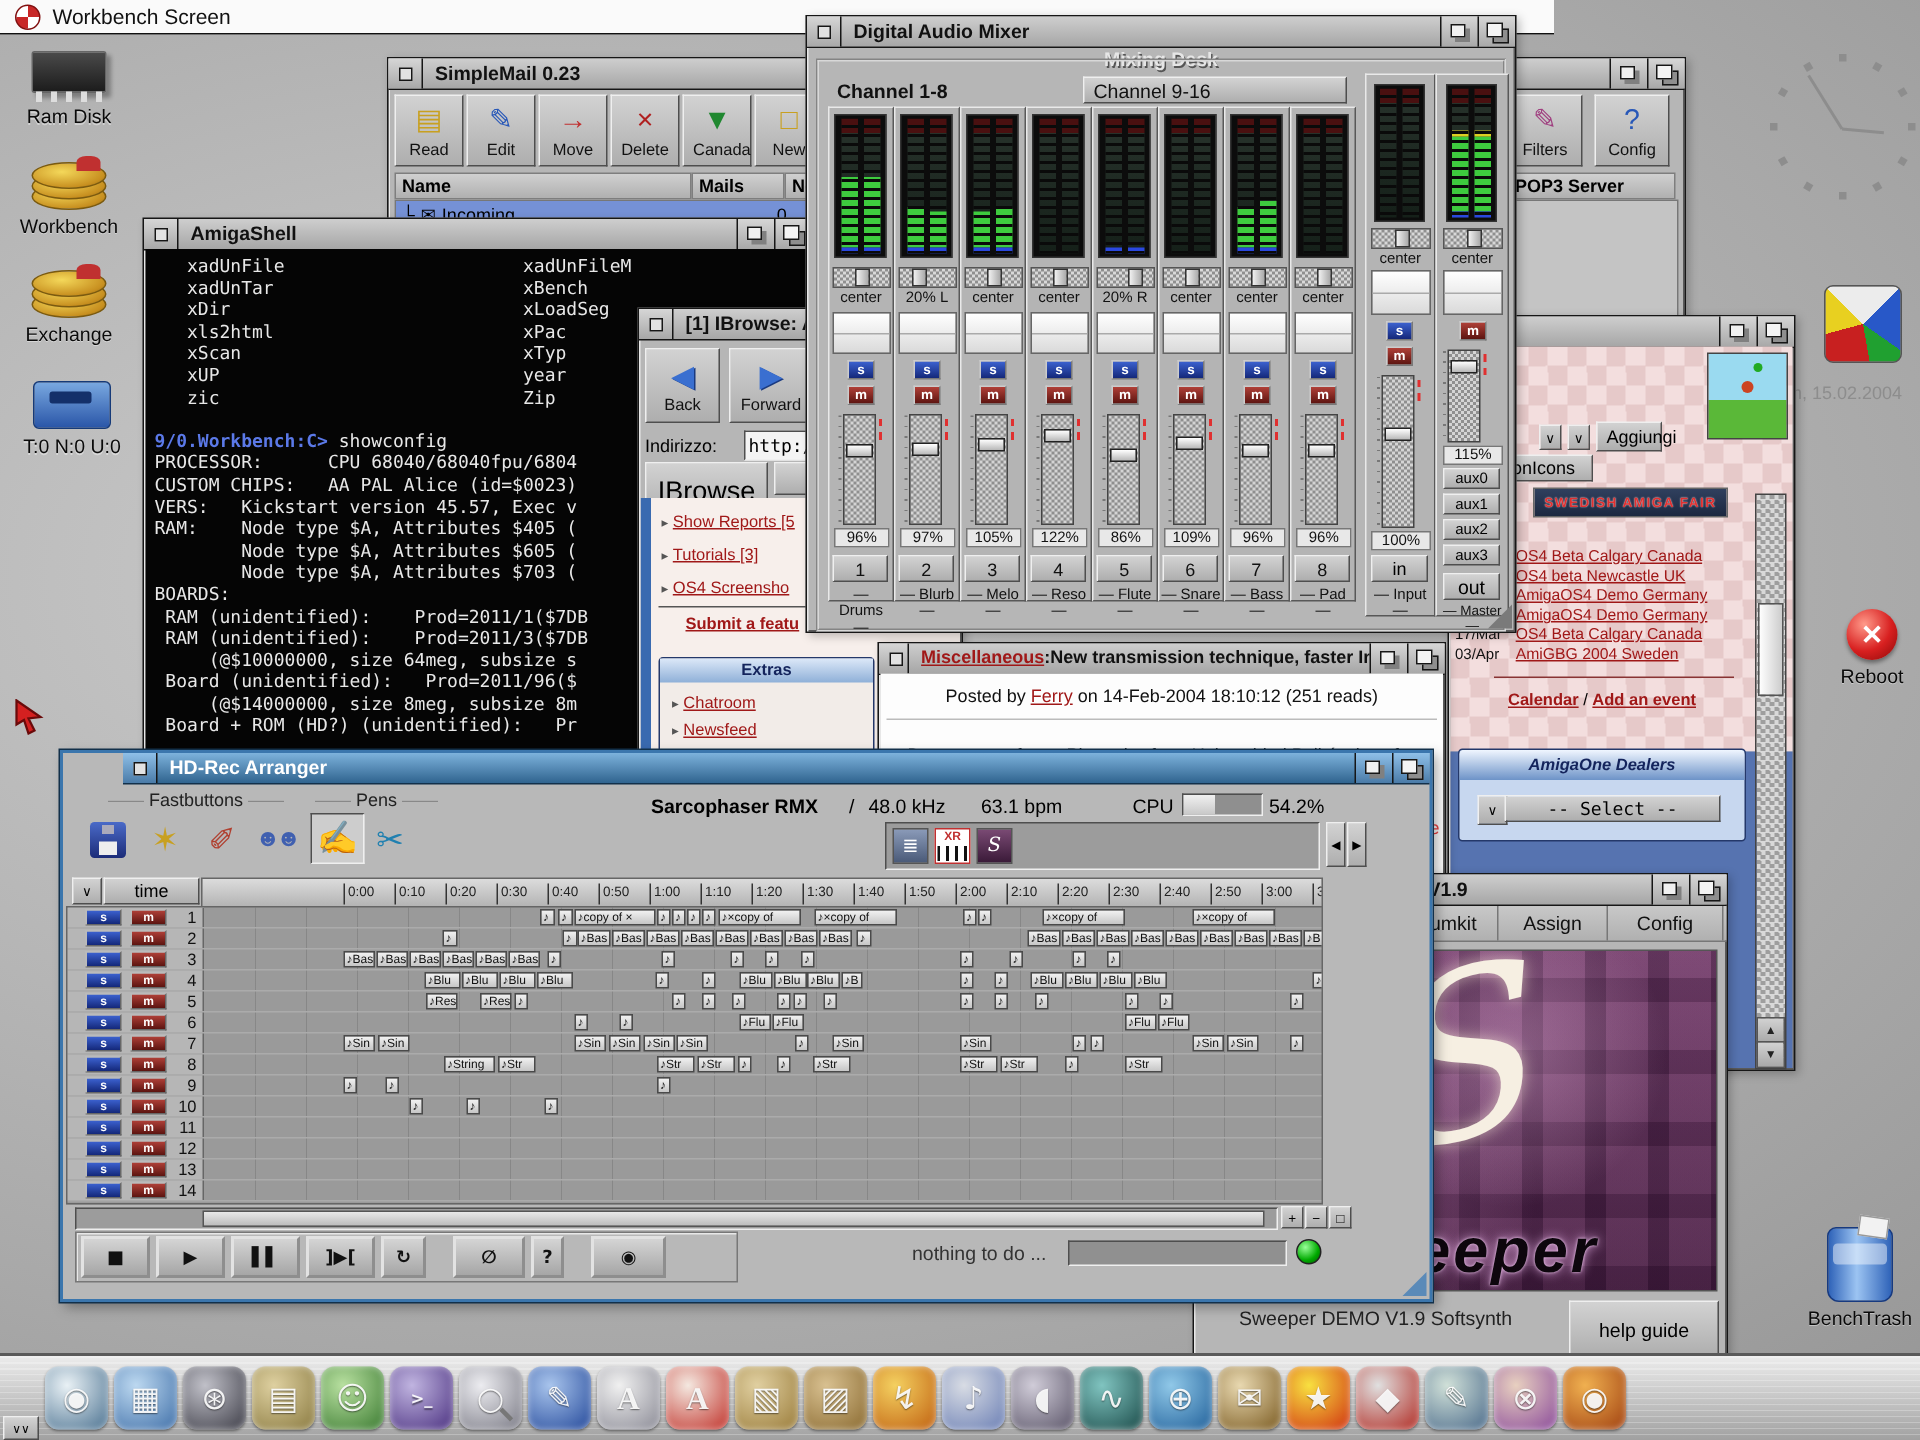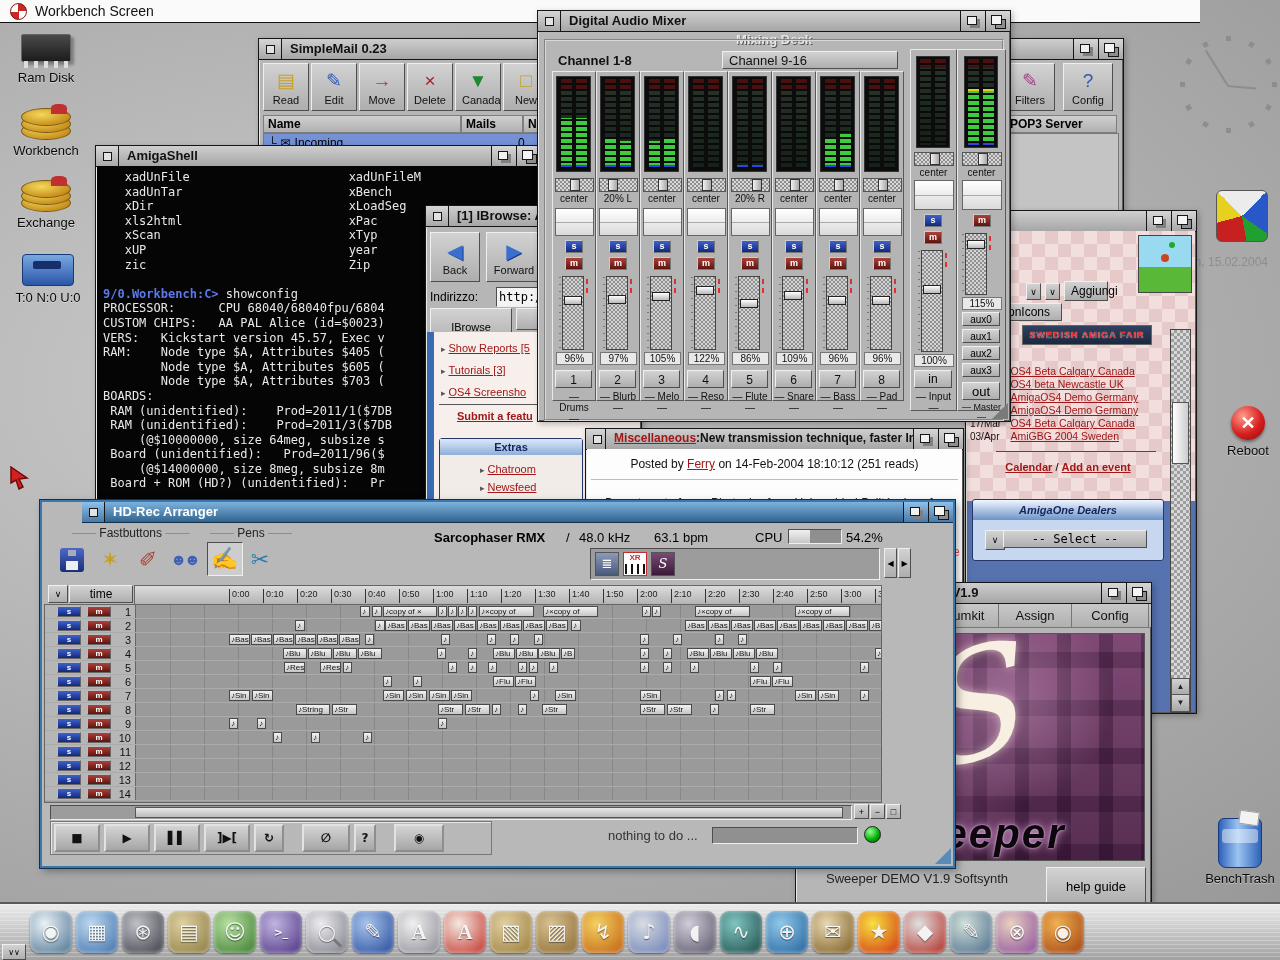--- a/index.html
+++ b/index.html
@@ -2,21 +2,21 @@
 <html><head>
 <meta charset="utf-8">
 <style>
   html,body{margin:0;padding:0;}
   body{width:1280px;height:960px;overflow:hidden;font-family:"Liberation Sans",sans-serif;background:#9a9a9a;}
   #screen{position:relative;width:1280px;height:960px;overflow:hidden;
     background:radial-gradient(120% 90% at 30% 40%,#cdcdcd,#a8a8a8 60%,#8e8e8e),
     repeating-linear-gradient(105deg,rgba(255,255,255,.05) 0 3px,transparent 3px 9px);}
   .abs{position:absolute;}
   
-  #sbar{position:absolute;left:0;top:0;width:1200px;height:22px;background:#fafafa;border-bottom:1px solid #111;display:flex;align-items:center;z-index:2;}
+  #sbar{position:absolute;left:0;top:0;width:1036px;height:22px;background:#fafafa;border-bottom:1px solid #111;display:flex;align-items:center;z-index:2;}
   #sbar .boing{width:15px;height:15px;border-radius:50%;margin:0 8px 0 10px;border:1px solid #801010;
     background:conic-gradient(#c82828 0 25%,#fff 0 50%,#c82828 0 75%,#fff 0);}
   #sbar .stitle{font-size:14px;color:#111;}
   
   .dicon{position:absolute;width:84px;text-align:center;z-index:1;color:#0a0a0a;font-size:13px;}
   .dicon .ilabel{display:block;margin-top:3px;text-shadow:0 1px 0 rgba(255,255,255,.4);}
   .chip{width:48px;height:26px;margin:6px auto 8px;background:linear-gradient(#4a4a4a,#1c1c1c);border:1px solid #666;border-radius:2px;position:relative;box-shadow:3px 3px 3px rgba(0,0,0,.3);}
   .chip::after{content:"";position:absolute;left:2px;right:2px;bottom:-7px;height:7px;
     background:repeating-linear-gradient(90deg,#ddd 0 4px,transparent 4px 10px);}
   .disks{width:50px;height:36px;margin:0 auto;position:relative;}
@@ -378,34 +378,34 @@
     <button class="nav bev" style="left:4px;top:26px;width:50px;height:50px;">
       <span class="ng">◀</span>
       <span>Back</span>
     </button>
     <button class="nav bev" style="left:60px;top:26px;width:56px;height:50px;">
       <span class="ng">▶</span>
       <span>Forward</span>
     </button>
     <span class="abs" style="left:4px;top:84px;font-size:12px;">Indirizzo:</span>
     <input class="abs bevin" style="left: 70px; top: 81px; width: 138px; height: 16px; background: rgb(244, 244, 244); font-size: 12px; font-family: &quot;DejaVu Sans Mono&quot;, monospace;" readonly="" value="http://">
-    <button class="bev abs" style="left:4px;top:102px;width:82px;height:38px;font-size:11px;">IBrowse</button>
+    <button class="bev abs" style="left:4px;top:102px;width:82px;height:38px;font-size:18px;">IBrowse</button>
     <button class="bev abs" style="left:90px;top:102px;width:120px;height:22px;"></button>
     <div class="abs" style="left:1px;top:126px;width:213px;height:172px;background:#f7efeb;overflow:hidden;">
       <div style="position:absolute;left:0;top:0;width:7px;height:100%;background:#3a6ab0;"></div>
       <div style="position:absolute;left:14px;top:6px;">
           <div style="height:22px;"><span class="bull">▸</span><a class="blink">Show Reports [5</a></div>
           <div style="height:22px;"><span class="bull">▸</span><a class="blink">Tutorials [3]</a></div>
           <div style="height:22px;"><span class="bull">▸</span><a class="blink">OS4 Screensho</a></div>
         </div>
       <div style="position:absolute;left:12px;top:72px;width:170px;border-top:1px solid #555;"></div>
       <a class="blink abs" style="left:30px;top:78px;font-weight:bold;font-size:11px;">Submit a featu</a>
       <div style="position:absolute;left:12px;top:106px;width:142px;height:62px;border:1px solid #24386a;background:#f2ece8;border-radius:3px;">
         <div style="height:16px;background:linear-gradient(#dce8f8,#8fb0d8);text-align:center;font:bold 11px/16px 'Liberation Sans',sans-serif;color:#14245c;">Extras</div>
-        <div style="padding:4px 0 0 8px;margin-left:32px;">
+        <div style="padding:4px 0 0 8px;">
             <div style="height:18px;"><span class="bull">▸</span><a class="blink">Chatroom</a></div>
             <div style="height:18px;"><span class="bull">▸</span><a class="blink">Newsfeed</a></div>
           </div>
       </div>
     </div>
   </section>
 
   <section class="win" id="mx" style="left:537px;top:10px;width:472px;height:410px;z-index:18;">
     <div class="tbar">
       <span class="gclose"></span>

